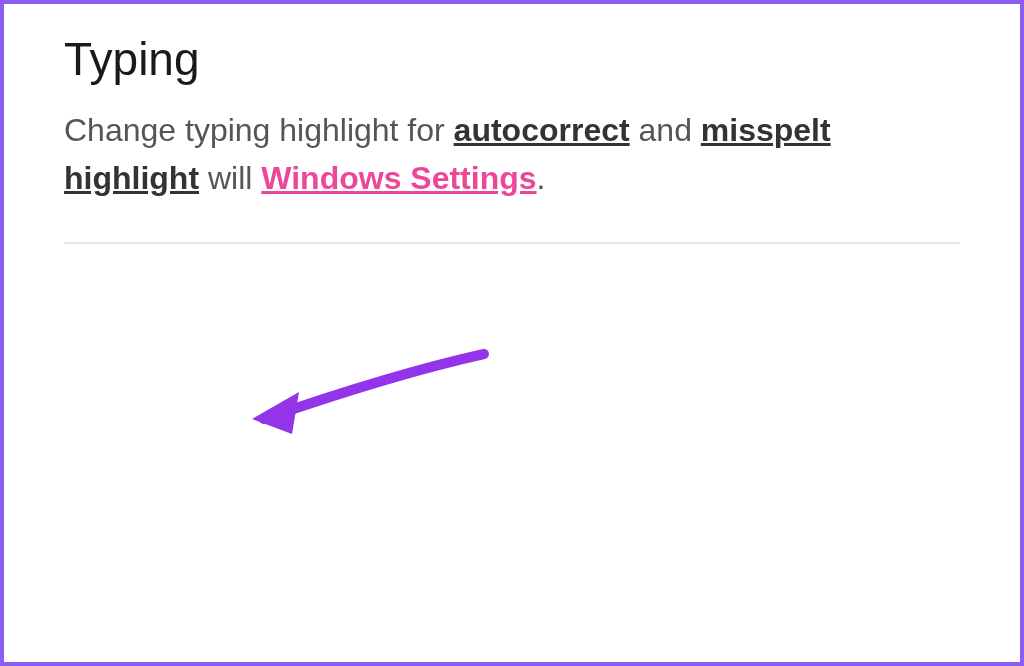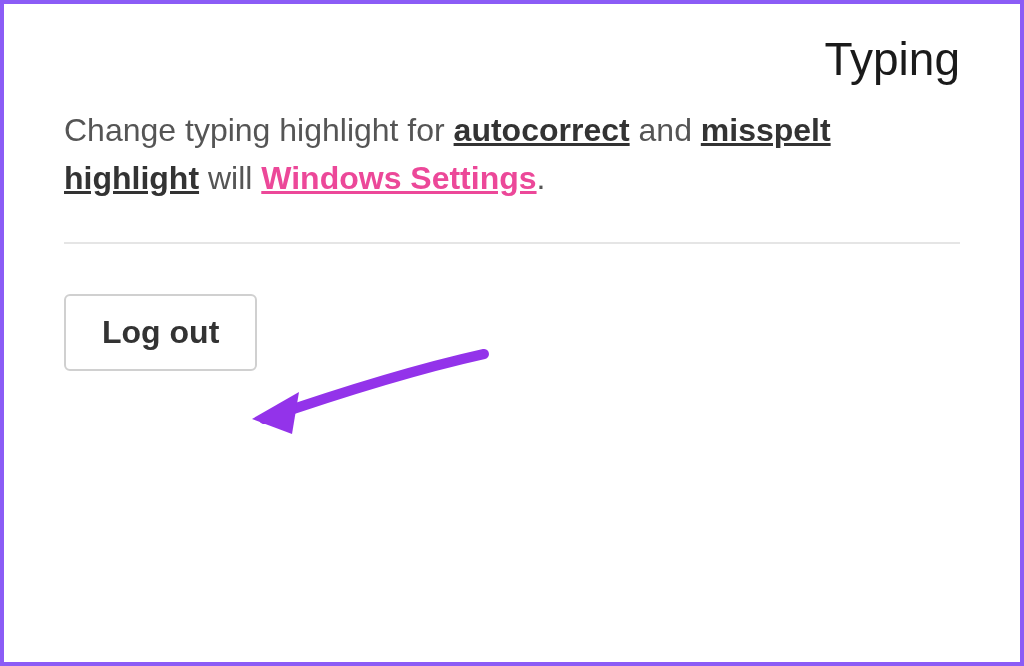--- a/index.html
+++ b/index.html
@@ -20,21 +20,20 @@
       height: 666px;
       padding: 28px 60px;
       background: #ffffff;
       position: relative;
     }
     .section-title {
       font-size: 46px;
       font-weight: 400;
       color: #1a1a1a;
       margin-bottom: 20px;
-      text-align: right;
     }
     .description {
       font-size: 32px;
       color: #555555;
       line-height: 1.5;
       margin-bottom: 40px;
     }
     .description .bold {
       font-weight: 600;
       color: #333333;
@@ -85,21 +84,20 @@
 <div class="container">
   <h2 class="section-title">Typing</h2>
 
   <p class="description">
     <span>Change typing highlight for </span><span class="bold">autocorrect</span><span> and </span><span class="bold">misspelt highlight</span><span> will </span><a class="link">Windows Settings</a><span>.</span>
   </p>
 
   <hr class="divider">
 
   <div class="logout-section">
-    <button class="logout-button">Log out</button>
   </div>
 
   <svg class="arrow-annotation" width="260" height="120" viewBox="0 0 260 120">
     <defs>
       <marker id="arrowhead" markerWidth="12" markerHeight="12" refX="3" refY="6" orient="auto">
         <polygon points="0 0, 12 6, 0 12" fill="#9333ea"></polygon>
       </marker>
     </defs>
     <path d="M 240 10 Q 150 30 20 75" stroke="#9333ea" stroke-width="10" fill="none" stroke-linecap="round"></path>
     <polygon points="8,75 55,48 48,90" fill="#9333ea"></polygon>

